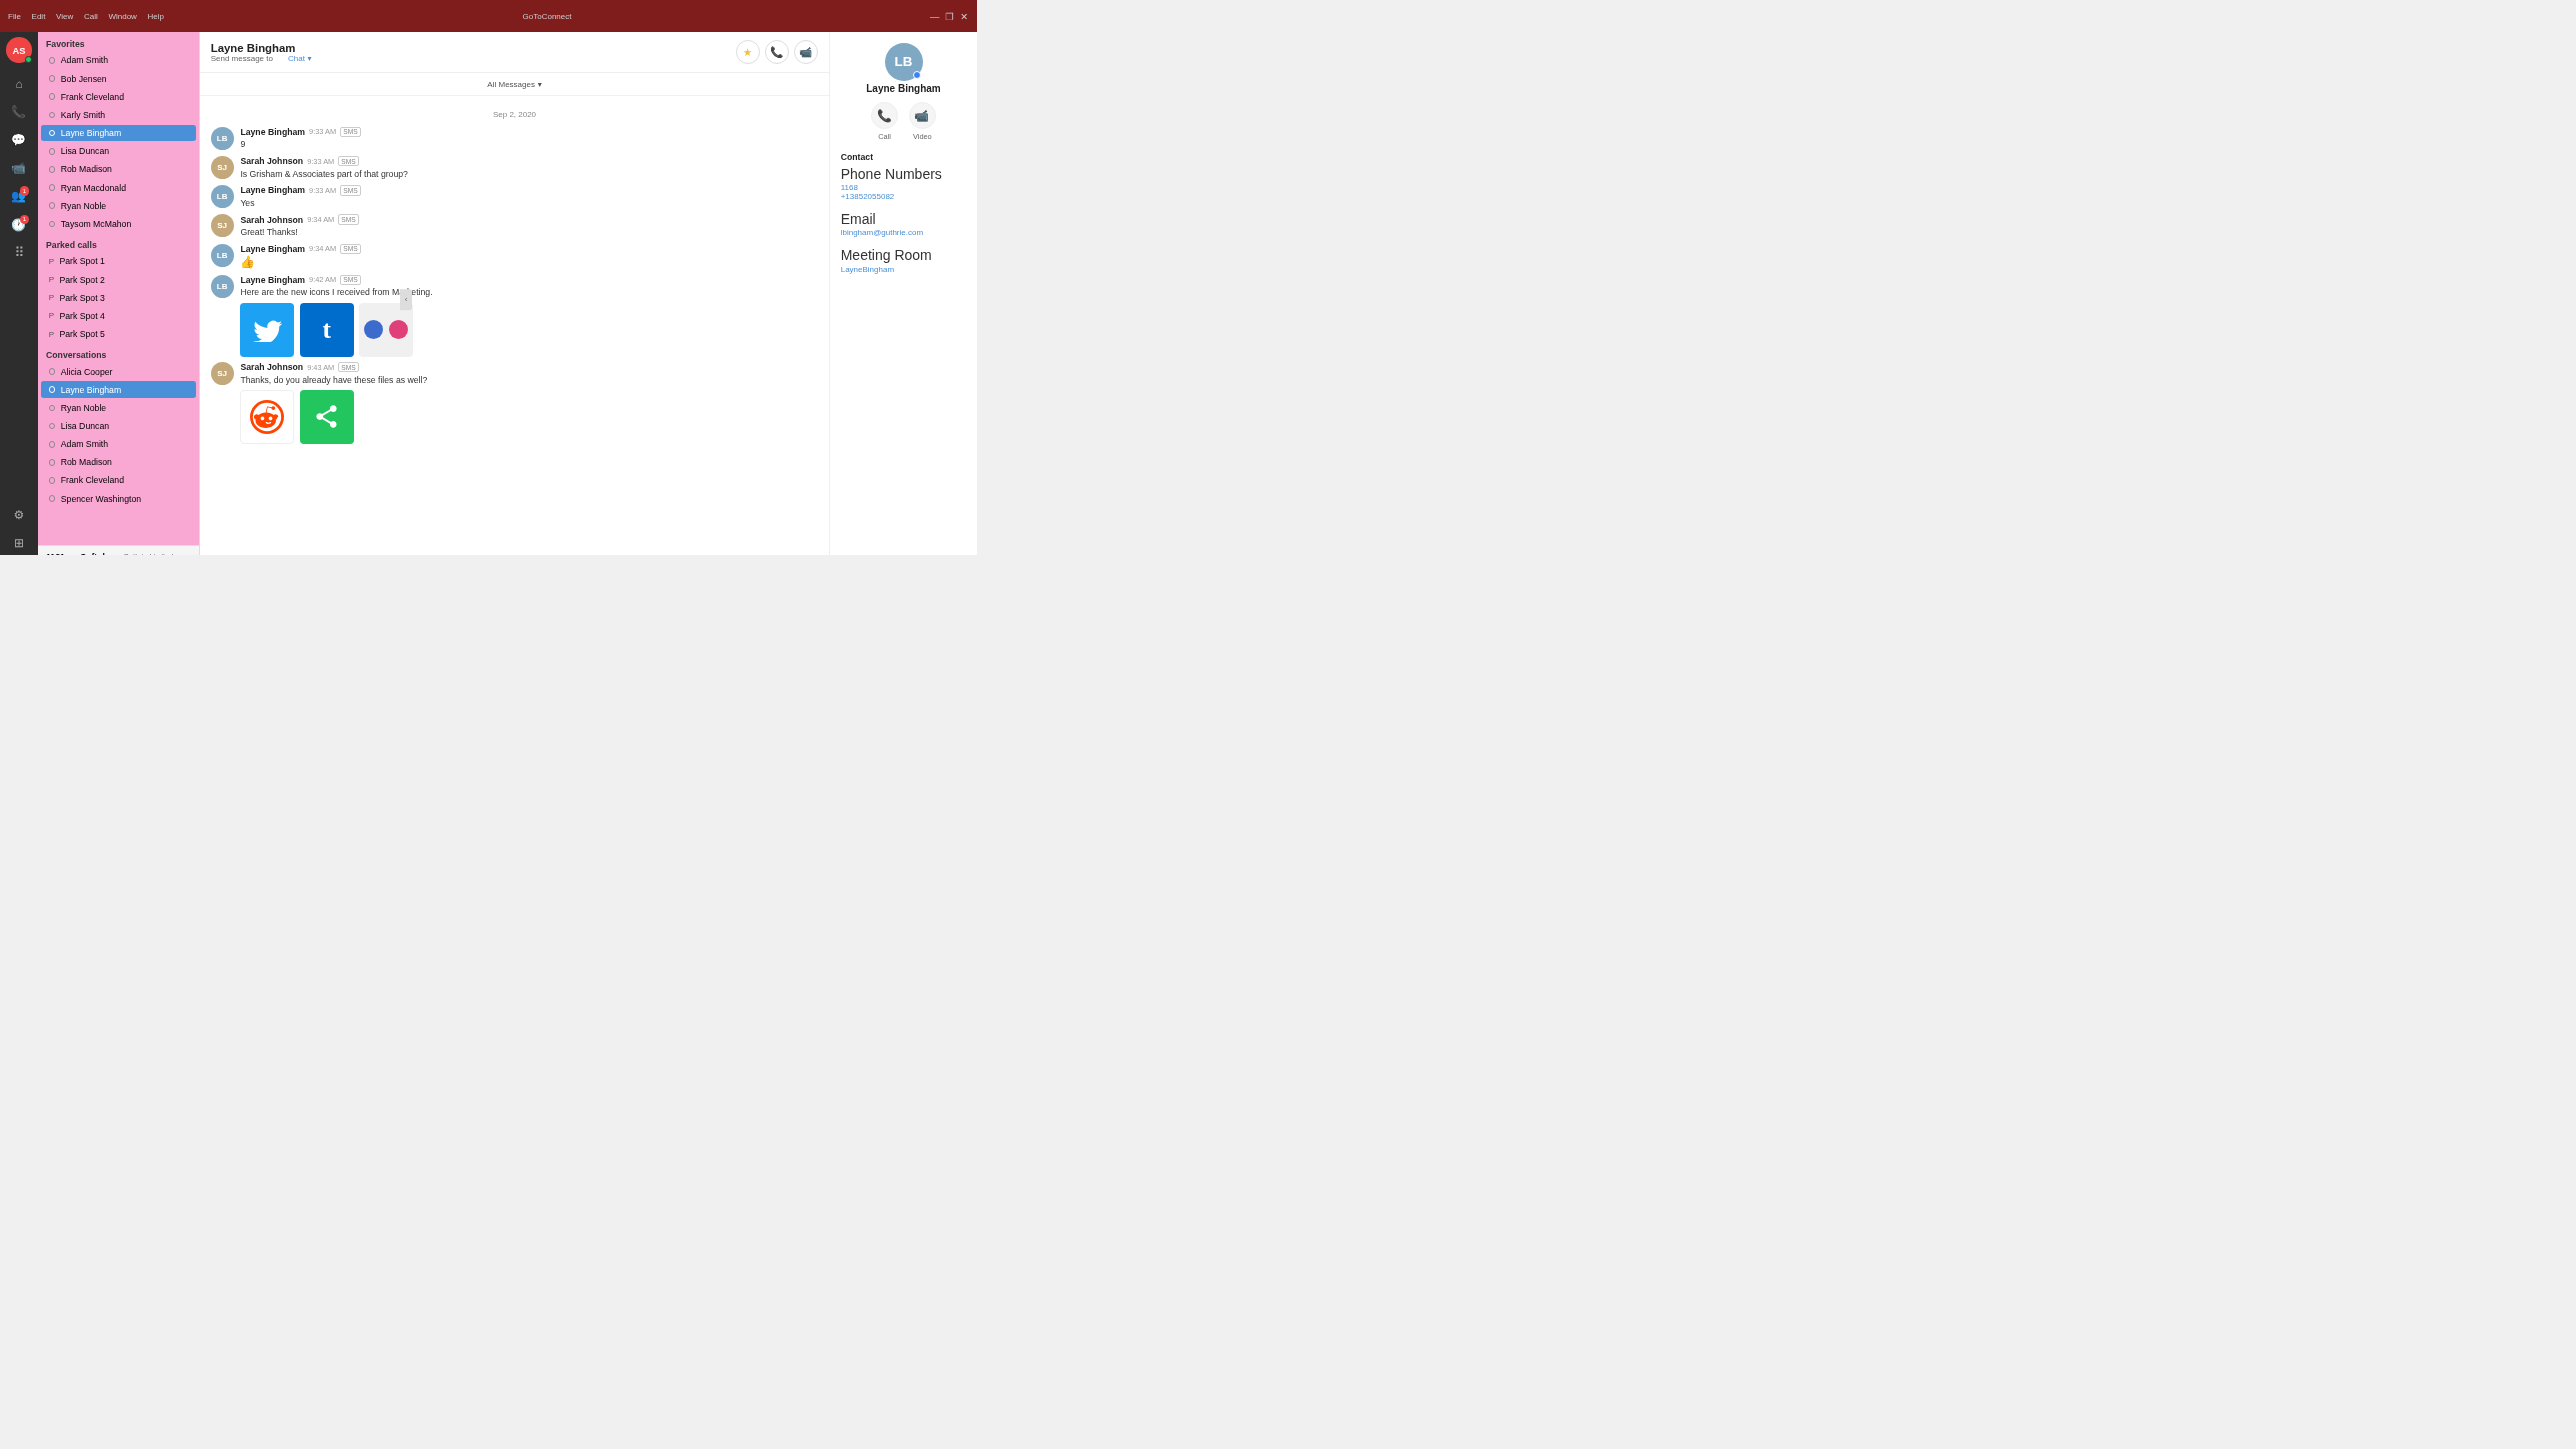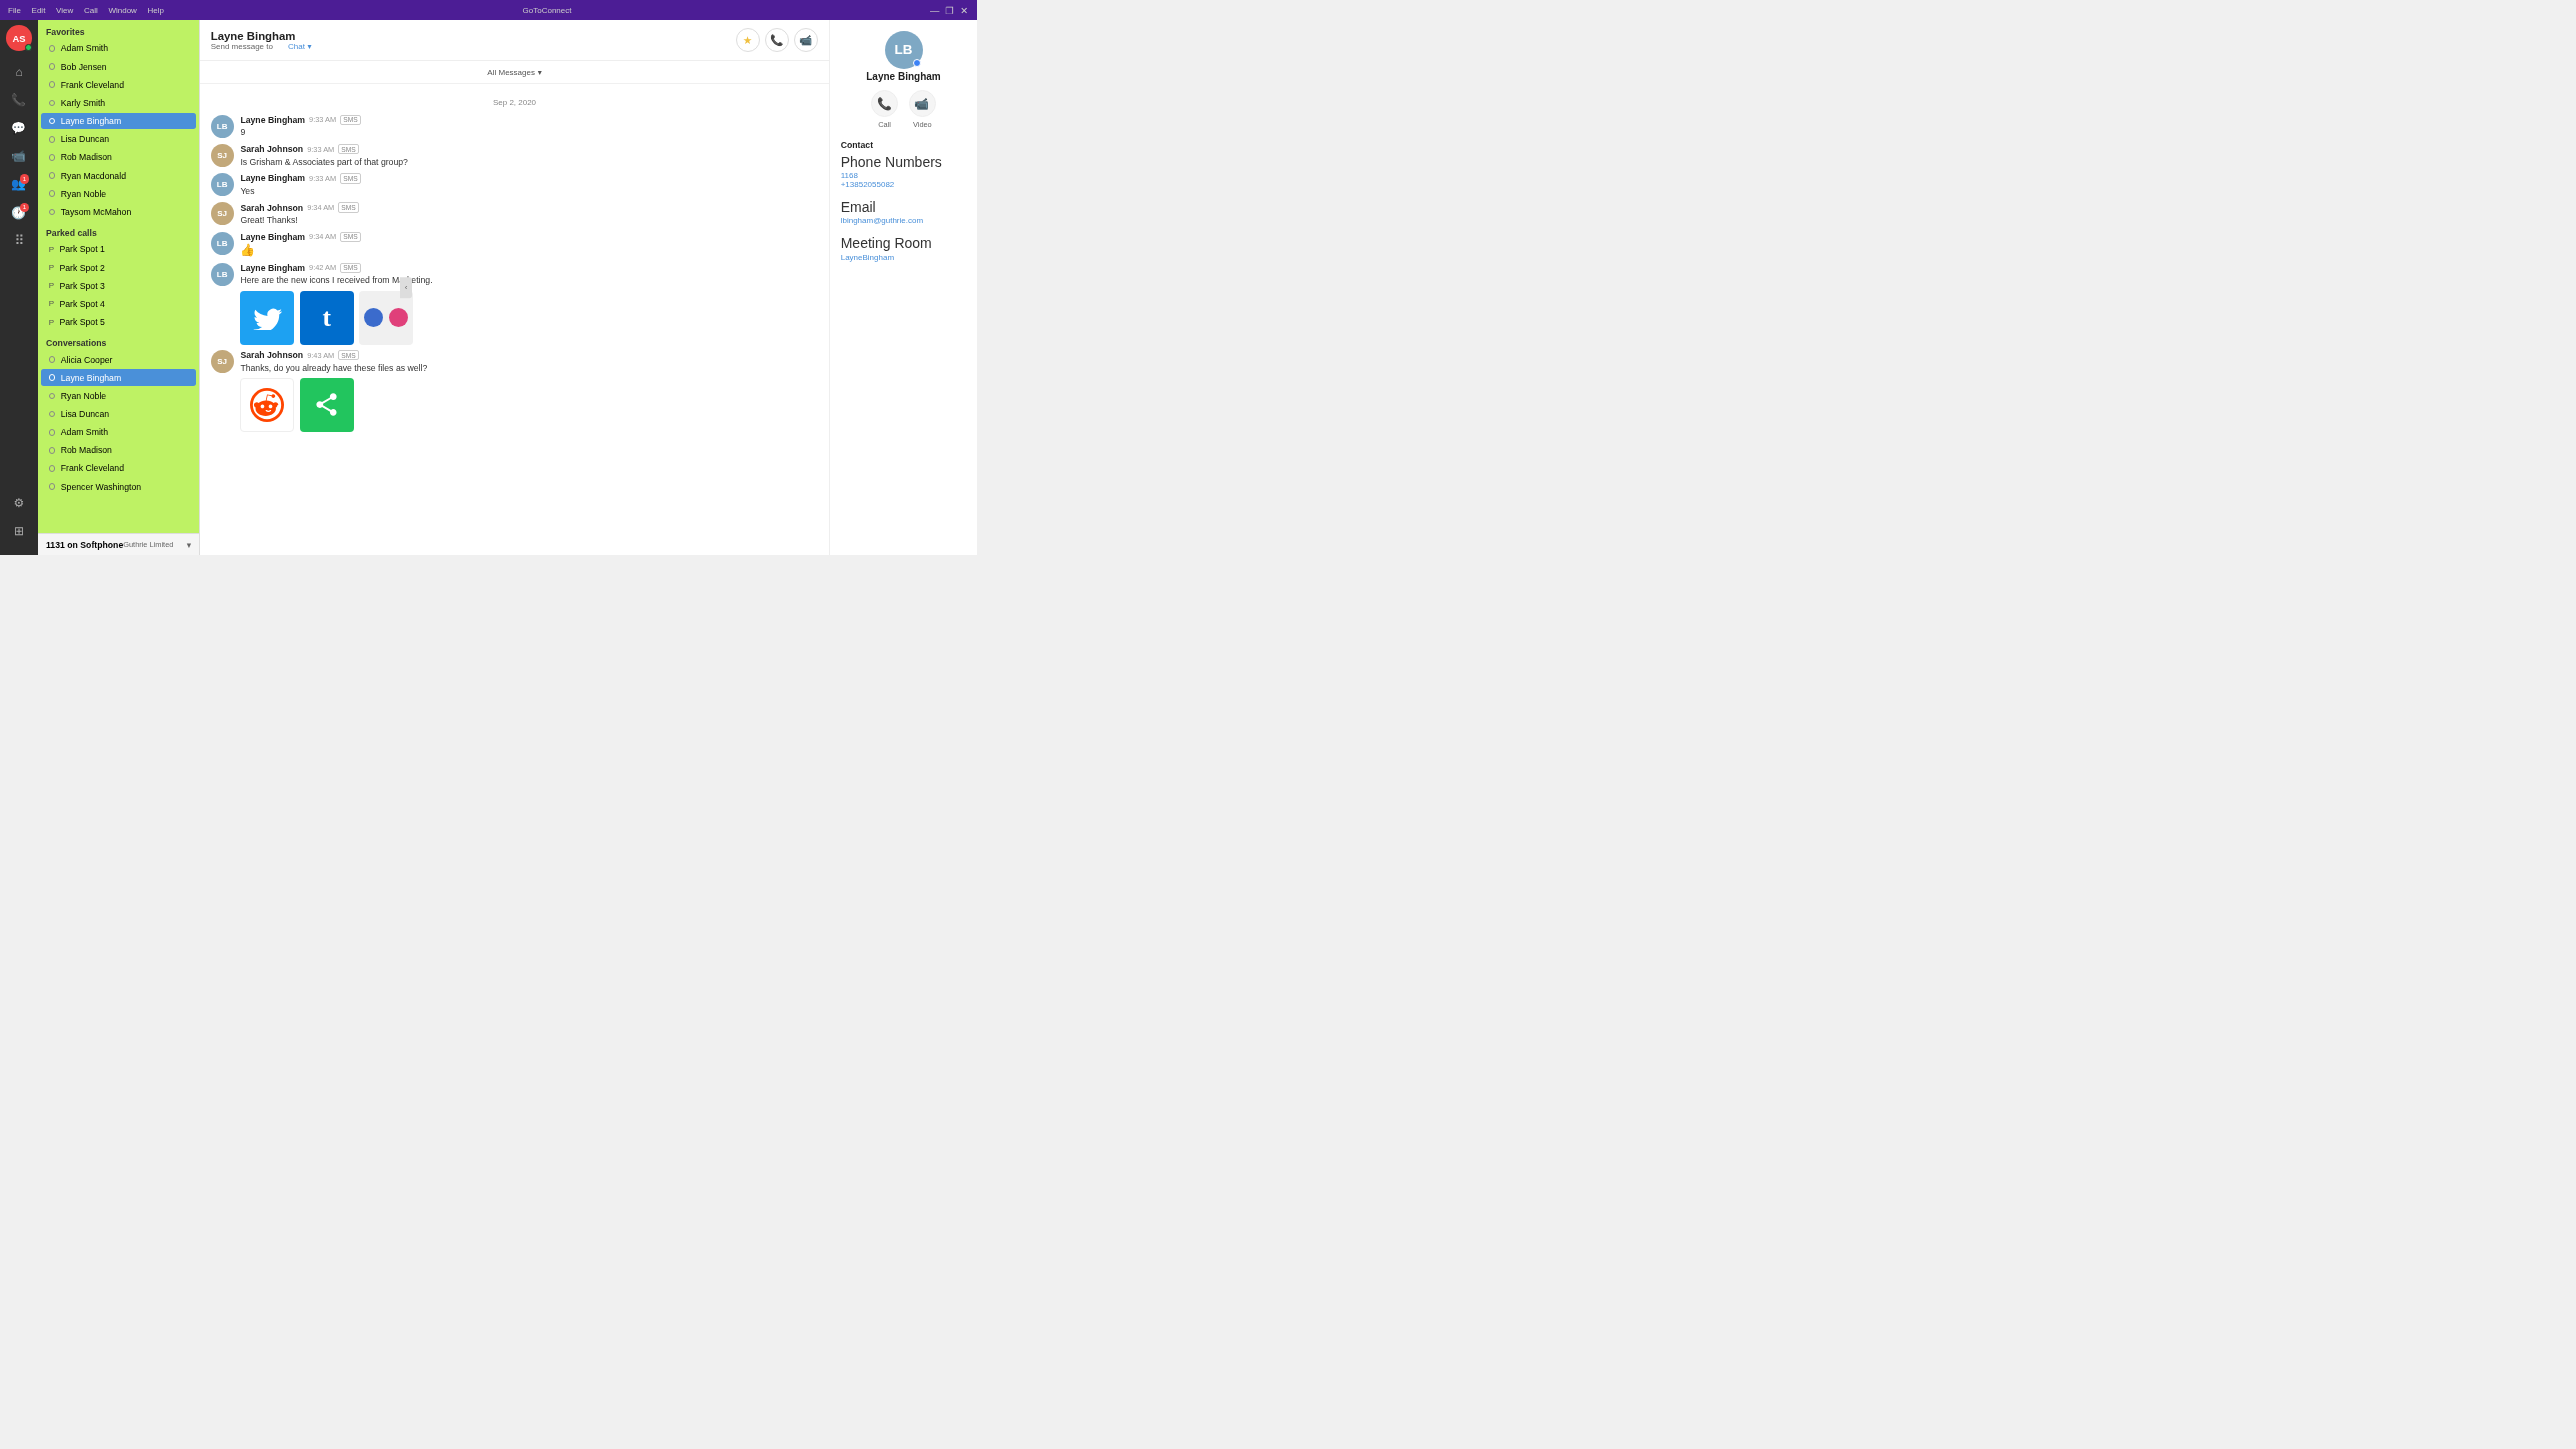--- a/index.html
+++ b/index.html
@@ -10,22 +10,22 @@
       height: 555px;
       overflow: hidden;
       font-size: 8.7px;
     }
 
     
     .title-bar {
       display: flex;
       align-items: center;
       justify-content: space-between;
-      background: #4c1d95;
-      height: 20px;
+      background: #7f1d1d;
+      height: 32px;
       padding: 0 8px;
       color: #fff;
       font-size: 8px;
       user-select: none;
     }
     .title-bar-menu { display: flex; gap: 10.7px; align-items: center; }
     .title-bar-menu span { cursor: pointer; font-size: 8px; color: #ccc; }
     .title-bar-title { color: #ccc; font-size: 8px; }
     .title-bar-controls { display: flex; gap: 5.4px; }
     .title-bar-controls span {
@@ -77,21 +77,21 @@
     }
     .icon-sidebar-bottom {
       margin-top: auto;
       display: flex; flex-direction: column; align-items: center; gap: 2.7px;
       padding-bottom: 5.4px;
     }
 
     
     .left-panel {
       width: 162px;
-      background: #bef264;
+      background: #f9a8d4;
       display: flex;
       flex-direction: column;
       border-right: 0.7px solid #ddd;
       overflow-y: auto;
     }
     .section-header {
       font-size: 8.7px;
       font-weight: 600;
       color: #333;
       padding: 6.7px 8px 2.7px;

